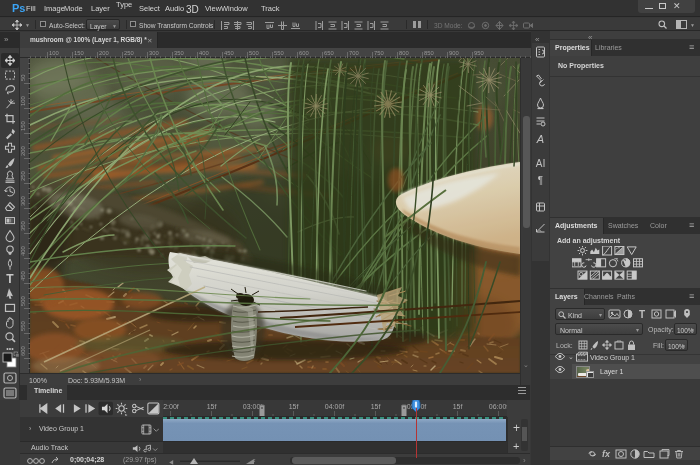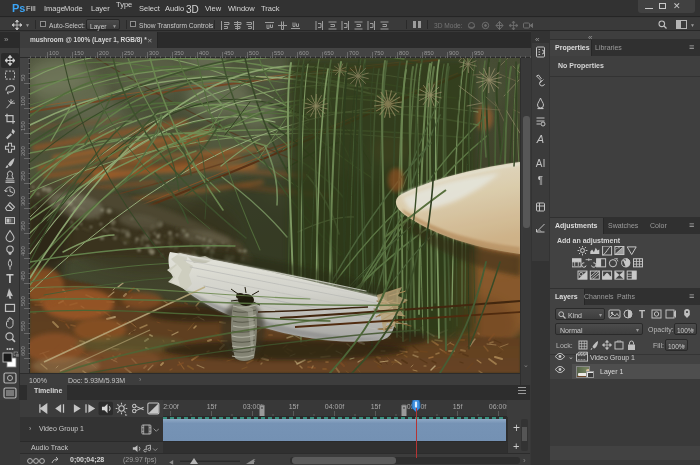--- a/index.html
+++ b/index.html
@@ -15,21 +15,21 @@
   <span class="abs" style="left:12px;top:2px;font-size:11px;font-weight:bold;color:#3ba4f5">Ps</span>
 <span class="abs" style="left:26px;top:4px;font-size:7.5px;color:#d6d6d6">Fill</span>
     <span class="abs" style="left:44px;top:4px;font-size:7.5px;color:#d6d6d6">Image</span>
     <span class="abs" style="left:64px;top:4px;font-size:7.5px;color:#d6d6d6">Mode</span>
     <span class="abs" style="left:91px;top:4px;font-size:7.5px;color:#d6d6d6">Layer</span>
     <span class="abs" style="left:116px;top:0;font-size:7.5px;color:#d6d6d6">Type</span>
     <span class="abs" style="left:139px;top:4px;font-size:7.5px;color:#d6d6d6">Select</span>
     <span class="abs" style="left:165px;top:4px;font-size:7.5px;color:#d6d6d6">Audio</span>
     <span class="abs" style="left:186px;top:4px;font-size:10px;color:#d6d6d6">3D</span>
     <span class="abs" style="left:205px;top:4px;font-size:7.5px;color:#d6d6d6">View</span>
-    <span class="abs" style="left:228px;top:4px;font-size:7.5px;color:#d6d6d6">Window</span>
+    <span class="abs" style="left:221px;top:4px;font-size:7.5px;color:#d6d6d6">Window</span>
     <span class="abs" style="left:261px;top:4px;font-size:7.5px;color:#d6d6d6">Track</span>
   <div class="abs" style="left:638px;top:0;width:57px;height:13px;background:#414141;border-radius:0 0 3px 3px"></div>
   <span class="abs" style="left:645px;top:3px;width:8px;height:6px;border-bottom:1.5px solid #c9c9c9"></span>
   <span class="abs" style="left:659px;top:3px;width:7px;height:6px;border:1.2px solid #c9c9c9"></span>
   <span class="abs" style="left:673px;top:1px;font-size:9px;color:#c9c9c9">✕</span>
 </div>
 
 <div class="abs" style="left:0;top:18px;width:700px;height:13px;background:#3a3a3a;border-bottom:1px solid #282828">
   <svg class="abs" style="left:12px;top:2px" width="10" height="10" viewBox="0 0 11 11">
       <path d="M5.5 0 L5.5 11 M0 5.5 L11 5.5 M5.5 0l-1.6 2h3.2zM5.5 11l-1.6-2h3.2zM0 5.5l2-1.6v3.2zM11 5.5l-2-1.6v3.2z" stroke="#c8c8c8" stroke-width="0.9" fill="#c8c8c8"></path>
@@ -1788,14 +1788,42 @@
         <circle cx="5" cy="3.5" r="1.4" fill="#c8c8c8"></circle>
       </svg>
     <svg class="abs" style="left:5px;top:61px" width="10" height="7" viewBox="0 0 10 7">
         <path d="M0.5 3.5 C2 1 4 0.5 5 0.5 C6 0.5 8 1 9.5 3.5 C8 6 6 6.5 5 6.5 C4 6.5 2 6 0.5 3.5 Z" fill="none" stroke="#c8c8c8" stroke-width="1"></path>
         <circle cx="5" cy="3.5" r="1.4" fill="#c8c8c8"></circle>
       </svg>
   </div>
 
   <div class="abs dots" style="left:0;top:348px;width:150px;height:67px;background:#3a3a3a"></div>
 
+  <div class="abs" style="left:0;top:415px;width:150px;height:14px;background:#424242;border-top:1px solid #2e2e2e">
+    <svg class="abs" style="left:38px;top:2px" width="100" height="10" viewBox="0 0 100 10" fill="none" stroke="#bdbdbd" stroke-width="1">
+      <g>
+          <path d="M1 5 a2 2 0 0 1 2-2 h1.5 a2 2 0 0 1 0 4 M7.5 5 a2 2 0 0 1 -2 2 H4 a2 2 0 0 1 0 -4" transform="translate(0 -0.2)"></path>
+        </g>
+      <g transform="translate(14)">
+          <text x="0" y="8" font-size="9" font-style="italic" font-weight="bold" fill="#bdbdbd" stroke="none" font-family="Liberation Serif">fx</text>
+        </g>
+      <g transform="translate(28)">
+          <rect x="0" y="1" width="10" height="8"></rect>
+          <circle cx="5" cy="5" r="2.5"></circle>
+        </g>
+      <g transform="translate(42)">
+          <circle cx="5" cy="5" r="4.2"></circle>
+          <path d="M5 0.8 a4.2 4.2 0 0 1 0 8.4 z" fill="#bdbdbd" stroke="none"></path>
+        </g>
+      <g transform="translate(56)">
+          <path d="M0 8.5 v-6 h3.5 l1.5 1.5 h5 v4.5 z"></path>
+        </g>
+      <g transform="translate(71)">
+          <rect x="1" y="2" width="8" height="7"></rect>
+          <path d="M3 2 v-1.5 h7 v6 h-1.5" stroke-width="0.9"></path>
+        </g>
+      <g transform="translate(86)">
+          <path d="M1 2.5 h8 M2 2.5 l0.8 6.5 h4.4 l0.8 -6.5 M3.5 2.5 v-1 h3 v1 M4.2 4 v3.5 M5.8 4 v3.5" stroke-width="0.9"></path>
+        </g>
+    </svg>
+  </div>
   <div class="abs" style="left:0;top:429px;width:150px;height:5px;background:#3a3a3a"></div>
 </div>
 
 </body></html>

